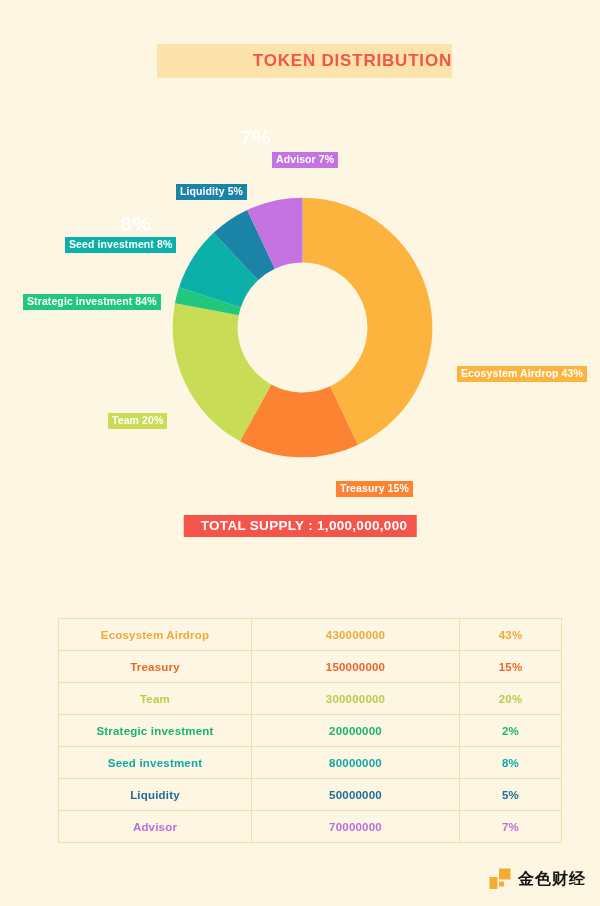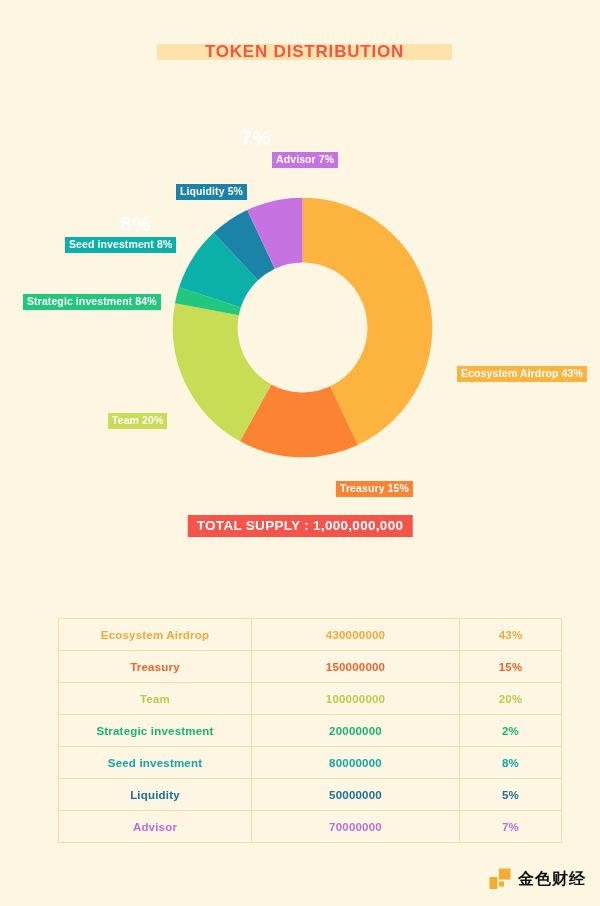--- a/index.html
+++ b/index.html
@@ -14,25 +14,25 @@
     position: relative;
     overflow: hidden;
   }
 
   
   #title-banner {
     position: absolute;
     left: 157px;
     top: 44px;
     width: 295px;
-    height: 16px;
+    height: 34px;
     background: #FCE3AC;
     display: flex;
     align-items: center;
-    justify-content: center;
+    justify-content: flex-end;
   }
   #title-text {
     font-size: 17px;
     font-weight: bold;
     letter-spacing: 0.8px;
     color: #F4544A;
     font-family: "Liberation Sans", sans-serif;
   }
 
   
@@ -83,21 +83,21 @@
   
   #total-supply {
     position: absolute;
     left: 50%;
     transform: translateX(-50%);
     top: 415px;
     background: #F4544A;
     color: #FFFFFF;
     font-size: 13.5px;
     font-weight: bold;
-    padding: 3px 9px 4px 9px;
+    padding: 3px 9px 4px 17px;
     white-space: nowrap;
     letter-spacing: 0.3px;
   }
 
   
   #dist-table {
     position: absolute;
     left: 58px;
     top: 618px;
     width: 494px;
@@ -184,21 +184,21 @@
         <td class="c-amt" style="color: rgb(240, 169, 60);">430000000</td>
         <td class="c-pct" style="color: rgb(240, 169, 60);">43%</td>
       </tr>
       <tr>
         <td class="c-name" style="color: rgb(240, 101, 43);">Treasury</td>
         <td class="c-amt" style="color: rgb(240, 101, 43);">150000000</td>
         <td class="c-pct" style="color: rgb(240, 101, 43);">15%</td>
       </tr>
       <tr>
         <td class="c-name" style="color: rgb(185, 204, 76);">Team</td>
-        <td class="c-amt" style="color: rgb(185, 204, 76);">100000000</td>
+        <td class="c-amt" style="color: rgb(185, 204, 76);">300000000</td>
         <td class="c-pct" style="color: rgb(185, 204, 76);">20%</td>
       </tr>
       <tr>
         <td class="c-name" style="color: rgb(24, 180, 115);">Strategic investment</td>
         <td class="c-amt" style="color: rgb(24, 180, 115);">20000000</td>
         <td class="c-pct" style="color: rgb(24, 180, 115);">2%</td>
       </tr>
       <tr>
         <td class="c-name" style="color: rgb(15, 168, 164);">Seed investment</td>
         <td class="c-amt" style="color: rgb(15, 168, 164);">80000000</td>

